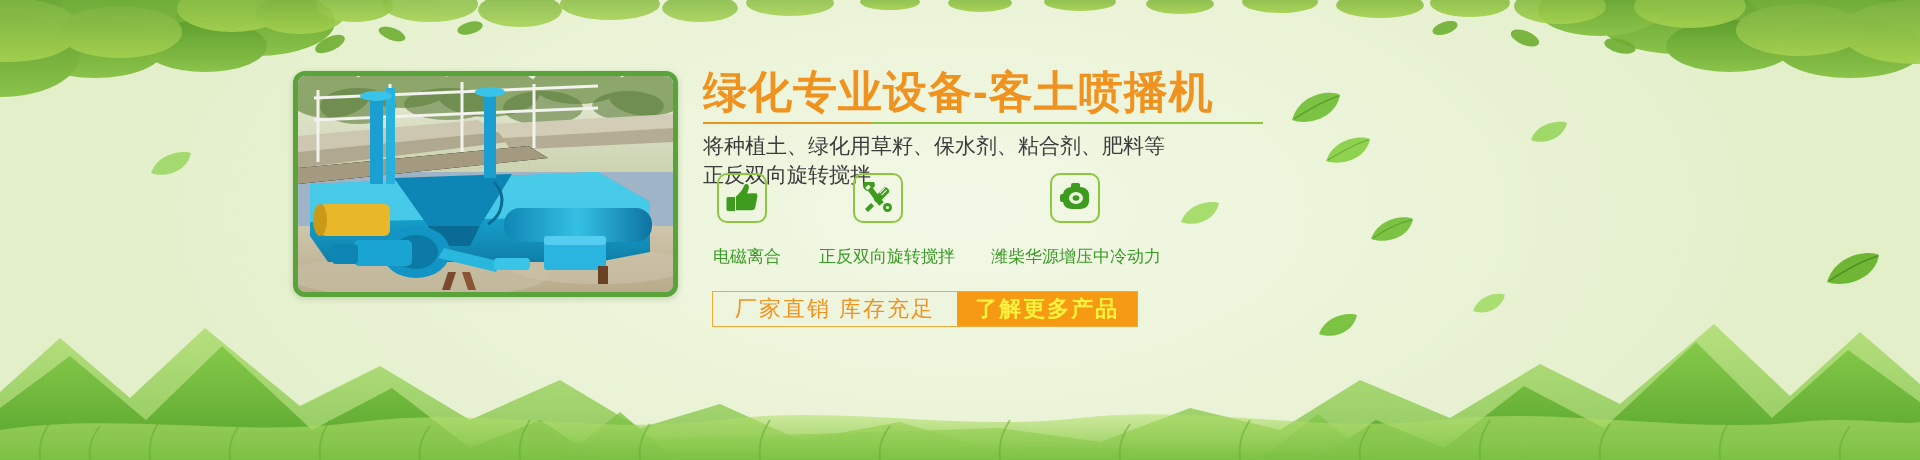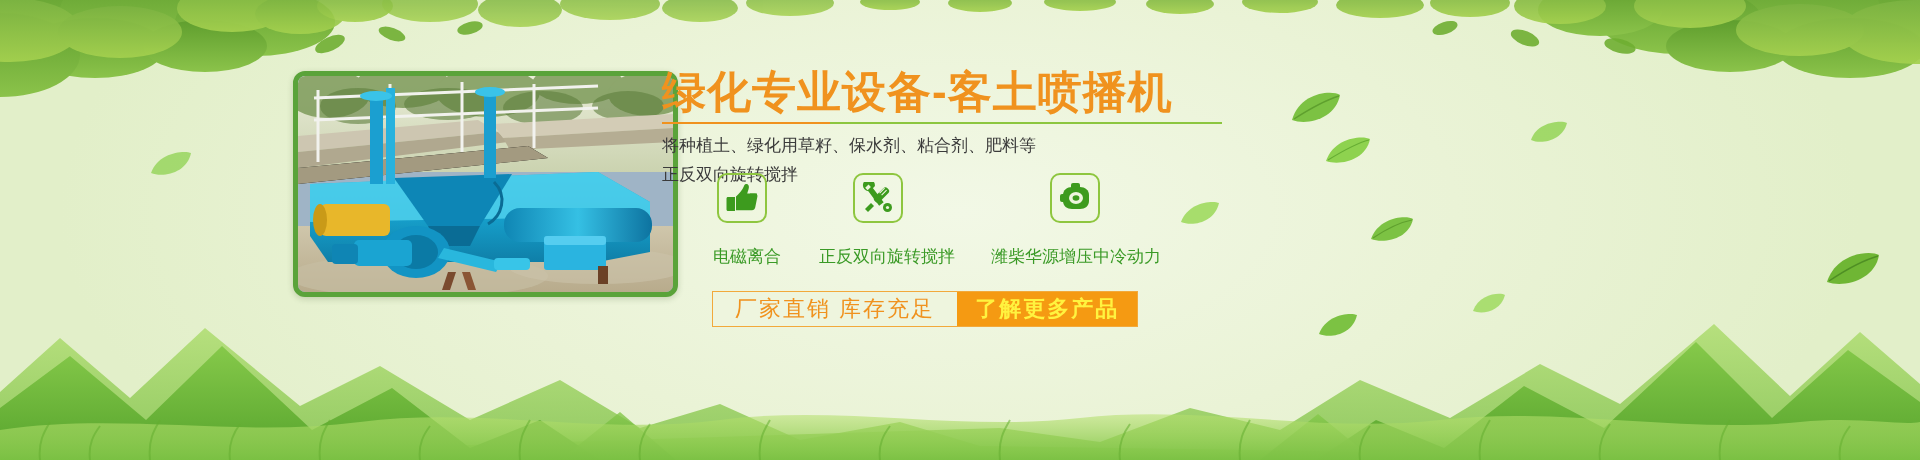--- a/index.html
+++ b/index.html
@@ -35,33 +35,33 @@
     position:absolute;left:293px;top:71px;width:385px;height:226px;
     border:5px solid #5aa33a;border-radius:12px;
     box-sizing:border-box;overflow:hidden;
     background:#9fb4c6;
     box-shadow:0 2px 6px rgba(40,70,20,.20);
   }
   .photo-inner{position:absolute;inset:0;overflow:hidden;border-radius:7px;}
 
   
   .content{
-    position:absolute;left:662px;top:66px;width:760px;
+    position:absolute;left:703px;top:66px;width:760px;
   }
   .title{
     font-size:44px;line-height:52px;font-weight:bold;
     color:#f0921e;letter-spacing:1px;
     margin:0 0 4px 0;white-space:nowrap;
   }
   .divider{
     width:560px;height:2px;margin:0 0 7px 0;
     background:linear-gradient(to right,#f0921e 0%, #f0921e 30%, #8cc63f 30%, #8cc63f 100%);
   }
   .subtitle{
-    font-size:17px;line-height:29px;color:#3b3b3b;margin:0;white-space:nowrap;
+    font-size:21px;line-height:29px;color:#3b3b3b;margin:0;white-space:nowrap;
   }
 
   
   .features{
     position:absolute;left:703px;top:173px;width:760px;
   }
   .feature-row{position:relative;height:50px;}
   .feat-box{
     position:absolute;top:0;width:50px;height:50px;
     border:2px solid #8ec63f;border-radius:10px;

